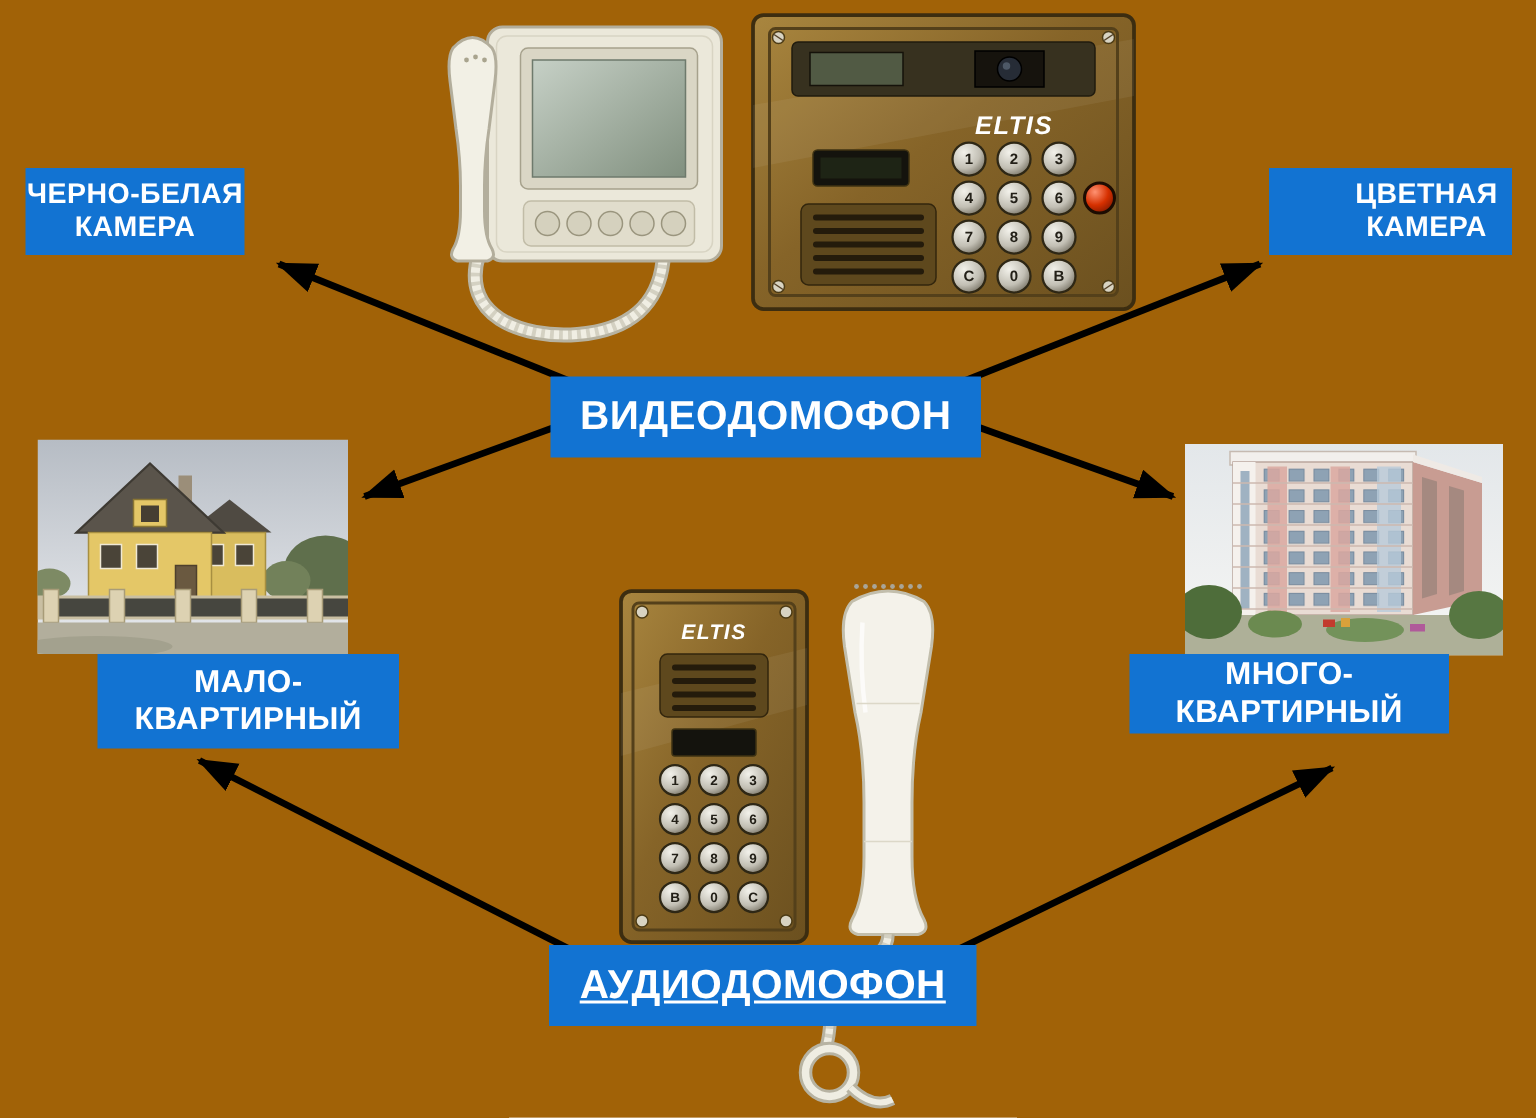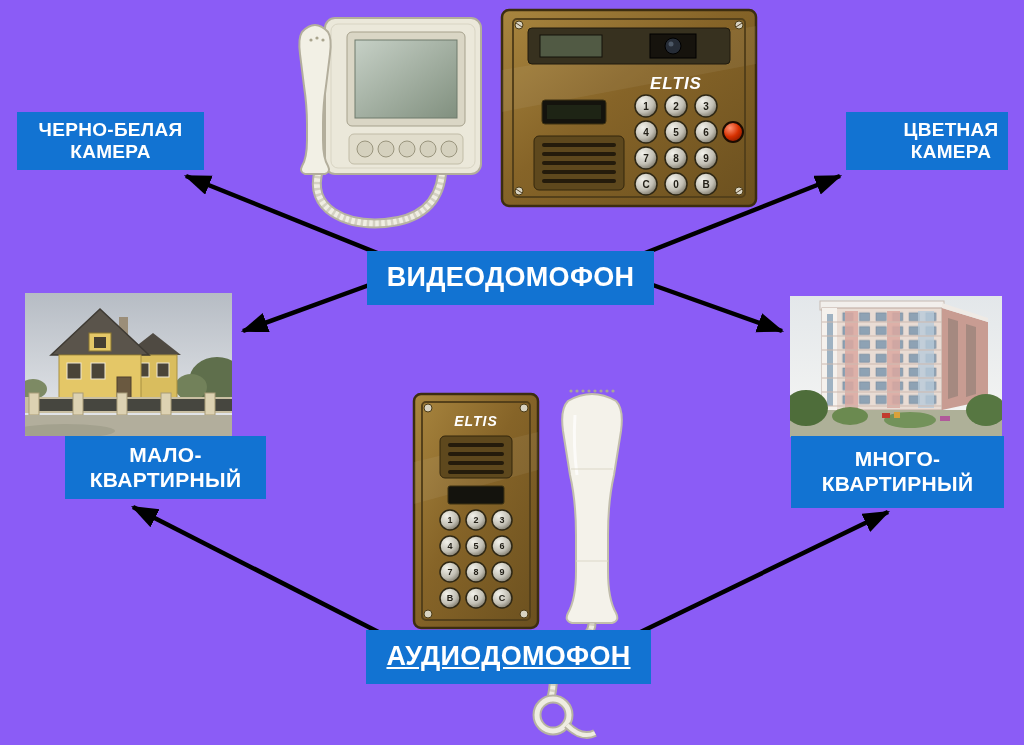--- a/index.html
+++ b/index.html
@@ -1,18 +1,18 @@
 <!DOCTYPE html>
 <html style="--label_bg: #1273d2; --label_text: #ffffff; --arrow: #000000;"><head>
 <meta charset="utf-8">
 <style>
   * { margin:0; padding:0; box-sizing:border-box; }
   html,body { width:1024px; height:745px; }
   body { background:#ffffff; font-family:"Liberation Sans", sans-serif; overflow:hidden; }
-  .stage { position:relative; width:1024px; height:745px; background:#8b5cf6; }
+  .stage { position:relative; width:1024px; height:745px; background:#a16207; }
   .dev { position:absolute; z-index:1; }
   #arrows { position:absolute; left:0; top:0; z-index:2; pointer-events:none; }
   #arrows line { stroke:var(--arrow,#000000); stroke-width:4.5; }
   #arrows marker path { fill:var(--arrow,#000000); }
   .label-box {
     position:absolute; z-index:3;
     background:var(--label_bg,#1273d2); color:var(--label_text,#ffffff);
     font-weight:bold; text-align:center; white-space:pre-line; line-height:1.18;
     display:flex; align-items:center; justify-content:center; letter-spacing:0.3px;
   }
@@ -311,28 +311,28 @@
       </marker>
     </defs>
     <line x1="402" y1="263" x2="186" y2="176" marker-end="url(#ah)"></line>
     <line x1="620" y1="263" x2="840" y2="176" marker-end="url(#ah)"></line>
     <line x1="372" y1="284" x2="243" y2="331" marker-end="url(#ah)"></line>
     <line x1="650" y1="284" x2="782" y2="331" marker-end="url(#ah)"></line>
     <line x1="396" y1="641" x2="133" y2="507" marker-end="url(#ah)"></line>
     <line x1="622" y1="641" x2="888" y2="512" marker-end="url(#ah)"></line>
   </svg>
 
-  <div class="label-box" style="left:17px; top:112px; width:187px; height:58px; font-size:19px;">ЧЕРНО-БЕЛАЯ
+  <div class="label-box" style="left:17px; top:112px; width:146px; height:58px; font-size:19px;">ЧЕРНО-БЕЛАЯ
 КАМЕРА</div>
 
   <div class="label-box" style="left:846px; top:112px; width:162px; height:58px; font-size:19px;padding-left:48px;">ЦВЕТНАЯ
 КАМЕРА</div>
 
   <div class="label-box" style="left:367px; top:251px; width:287px; height:54px; font-size:27px;">ВИДЕОДОМОФОН</div>
 
   <div class="label-box" style="left:25px; top:436px; width:201px; height:63px; font-size:21px;margin-left:40px;">МАЛО-
 КВАРТИРНЫЙ</div>
 
-  <div class="label-box" style="left:791px; top:436px; width:213px; height:72px; font-size:21px;">МНОГО-
+  <div class="label-box" style="left:753px; top:436px; width:213px; height:53px; font-size:21px;">МНОГО-
 КВАРТИРНЫЙ</div>
 
   <div class="label-box" style="left:366px; top:630px; width:285px; height:54px; font-size:27px;text-decoration:underline;">АУДИОДОМОФОН</div>
 </div>
 
 </body></html>

